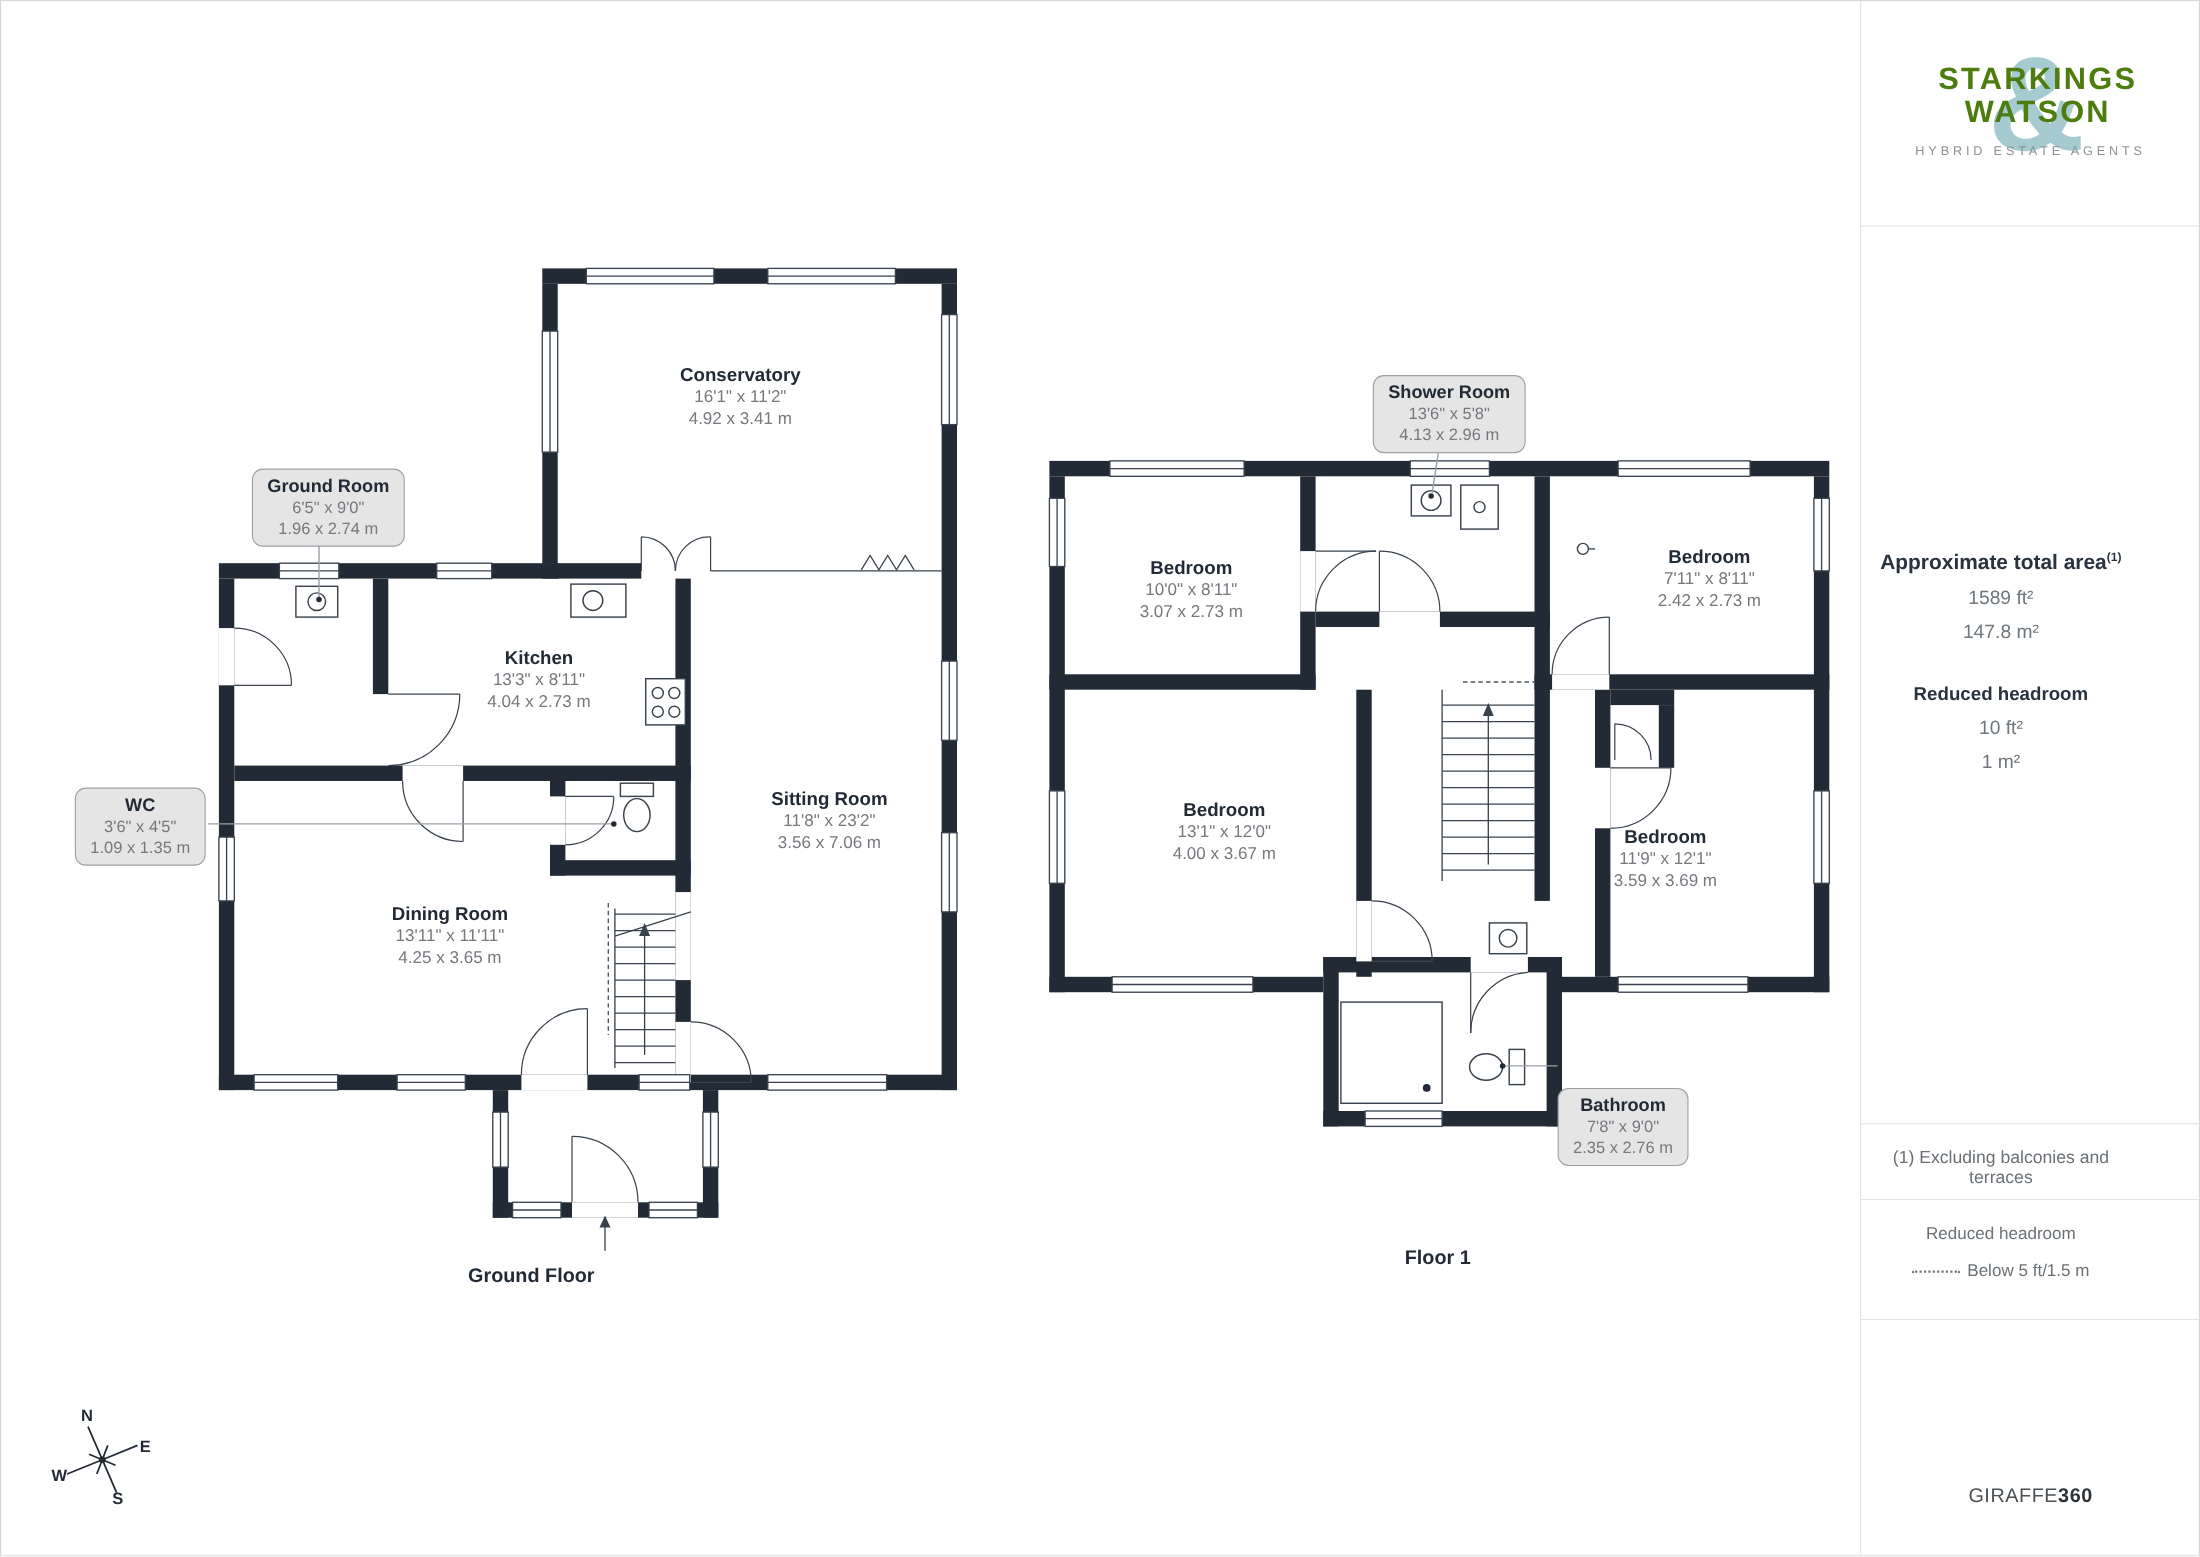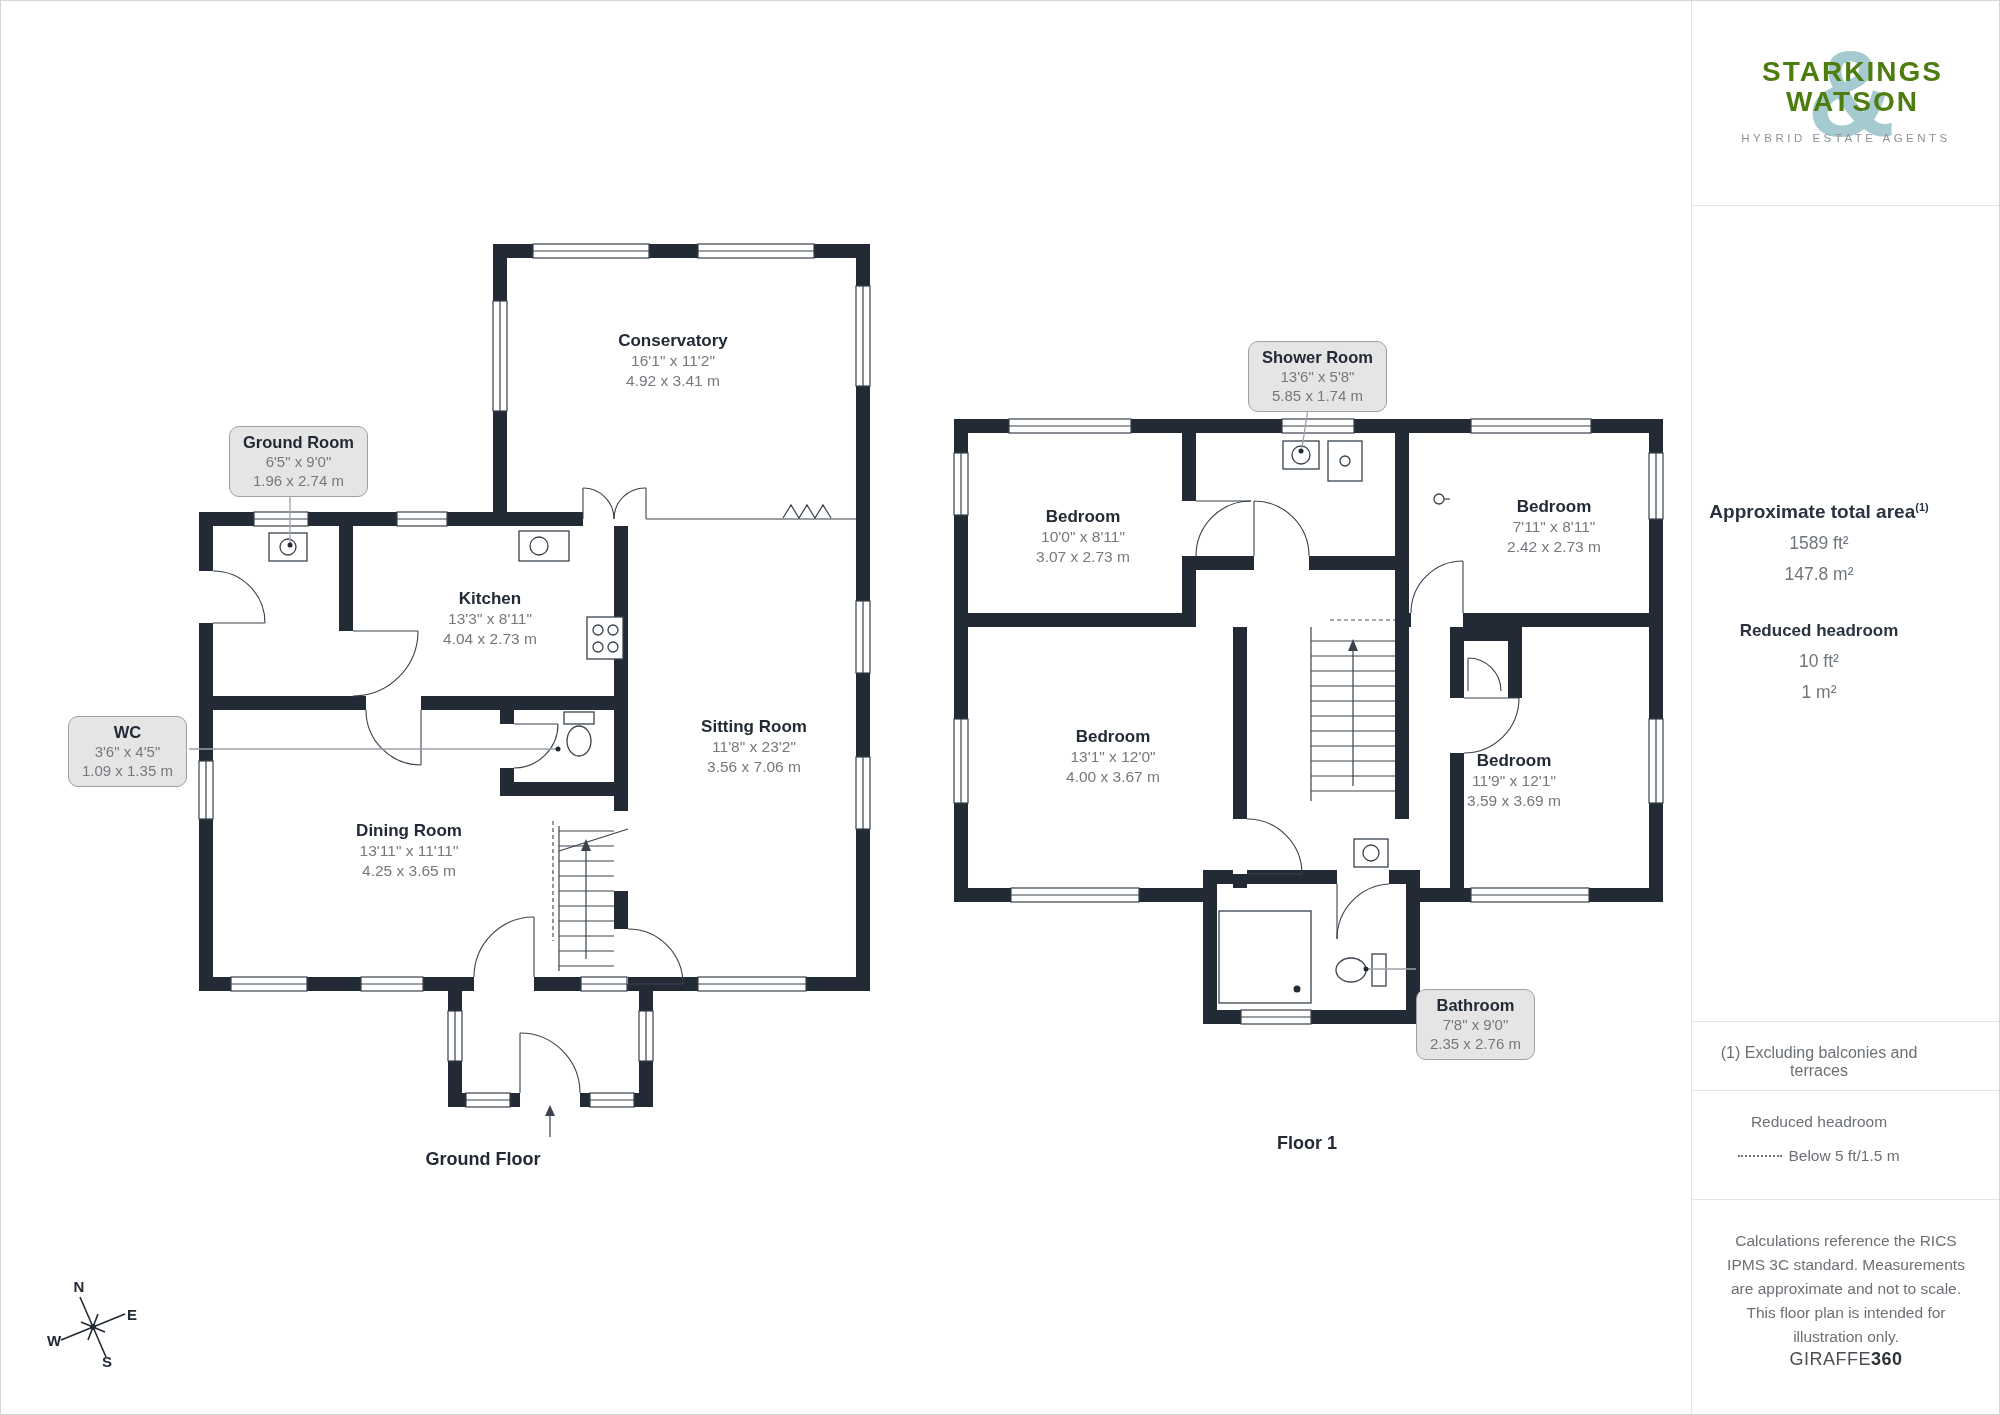--- a/index.html
+++ b/index.html
@@ -354,21 +354,21 @@
   <div class="room-label" style="left:753px;top:716px;">
     <div class="t">Sitting Room</div>
     <div class="d">11'8" x 23'2"</div>
     <div class="d">3.56 x 7.06 m</div>
   </div>
   <div class="floor-title" style="left:482px;top:1148px;">Ground Floor</div>
 
   <div class="room-label boxed" style="left:1247px;top:340px;">
     <div class="t">Shower Room</div>
     <div class="d">13'6" x 5'8"</div>
-    <div class="d">5.85 x 1.74 m</div>
+    <div class="d">4.13 x 2.96 m</div>
   </div>
   <div class="room-label" style="left:1082px;top:506px;">
     <div class="t">Bedroom</div>
     <div class="d">10'0" x 8'11"</div>
     <div class="d">3.07 x 2.73 m</div>
   </div>
   <div class="room-label" style="left:1553px;top:496px;">
     <div class="t">Bedroom</div>
     <div class="d">7'11" x 8'11"</div>
     <div class="d">2.42 x 2.73 m</div>
@@ -417,16 +417,15 @@
   </div>
 
   <div class="sb" style="top:1112px;">
     <div class="lg-title">Reduced headroom</div>
     <div class="legend-row">
       <span class="dots"></span>
       <span class="lg-label">Below 5 ft/1.5 m</span>
     </div>
   </div>
 
-  <div class="disc" style="top:1228px;">Calculations reference the RICS IPMS 3C standard. Measurements are approximate and not to scale. This floor plan is intended for illustration only.</div>
   <div class="credit" style="top:1348px;"><span>GIRAFFE</span><b>360</b></div>
 
 </div>
 
 </body></html>

